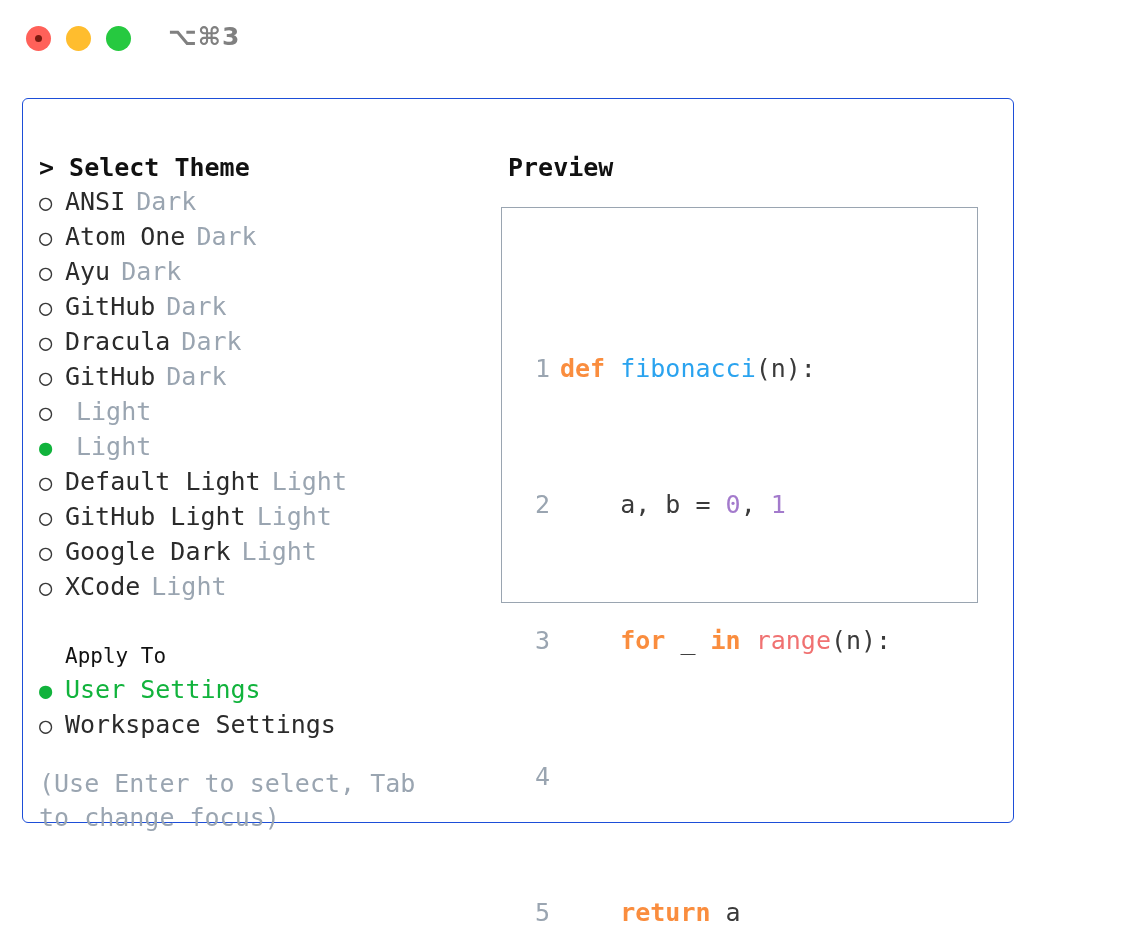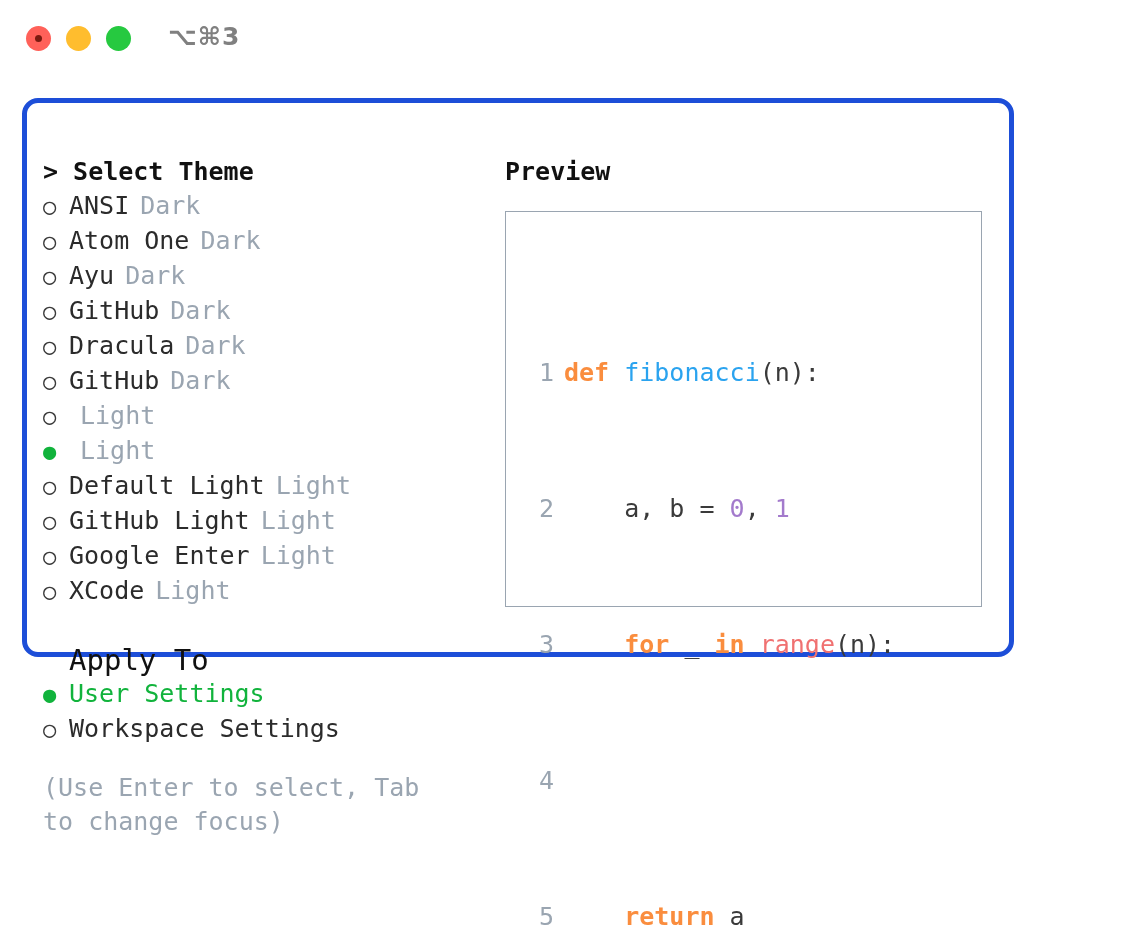--- a/index.html
+++ b/index.html
@@ -71,23 +71,23 @@
     letter-spacing: 1px;
     white-space: pre;
   }
 
   
   .panel {
     position: absolute;
     left: 22px;
     top: 98px;
     width: 992px;
-    height: 559px;
-    border: 5px solid #1d4ed8;
-    border-radius: 16px;
+    height: 725px;
+    border: 1px solid #1d4ed8;
+    border-radius: 6px;
     box-sizing: border-box;
     background: #ffffff;
   }
 
   .columns {
     position: absolute;
     left: 0; top: 0;
     width: 100%;
     height: 100%;
   }
@@ -133,21 +133,21 @@
   .opt-label { color: #2b2b2b; }
   .opt-row.selected .opt-label { color: #11b33c; }
   .opt-kind {
     color: #9aa5b1;
     padding-left: 11px;
   }
 
   .section-gap { height: 34px; }
 
   .apply-heading {
-    font-size: 29px;
+    font-size: 21px;
     color: #111111;
     line-height: 34px;
     padding-left: 26px;
     white-space: pre;
   }
 
   .hint {
     margin-top: 24px;
     font-size: 25px;
     line-height: 34px;
@@ -157,20 +157,21 @@
     word-break: break-word;
   }
 
   
   .preview-title {
     font-size: 25px;
     font-weight: bold;
     color: #111111;
     line-height: 34px;
     white-space: pre;
+    margin-left: 7px;
   }
   .preview-box {
     margin-top: 22px;
     width: 477px;
     height: 396px;
     border: 1px solid #9aa5b1;
     box-sizing: border-box;
     background: #ffffff;
     position: relative;
   }
@@ -268,21 +269,21 @@
             <span class="opt-label">Default Light</span>
             <span class="opt-kind">Light</span>
           </div>
           <div class="opt-row">
             <span class="bullet">○</span>
             <span class="opt-label">GitHub Light</span>
             <span class="opt-kind">Light</span>
           </div>
           <div class="opt-row">
             <span class="bullet">○</span>
-            <span class="opt-label">Google Enter</span>
+            <span class="opt-label">Google Dark</span>
             <span class="opt-kind">Light</span>
           </div>
           <div class="opt-row">
             <span class="bullet">○</span>
             <span class="opt-label">XCode</span>
             <span class="opt-kind">Light</span>
           </div>
         </div>
 
         <div class="section-gap"></div>

